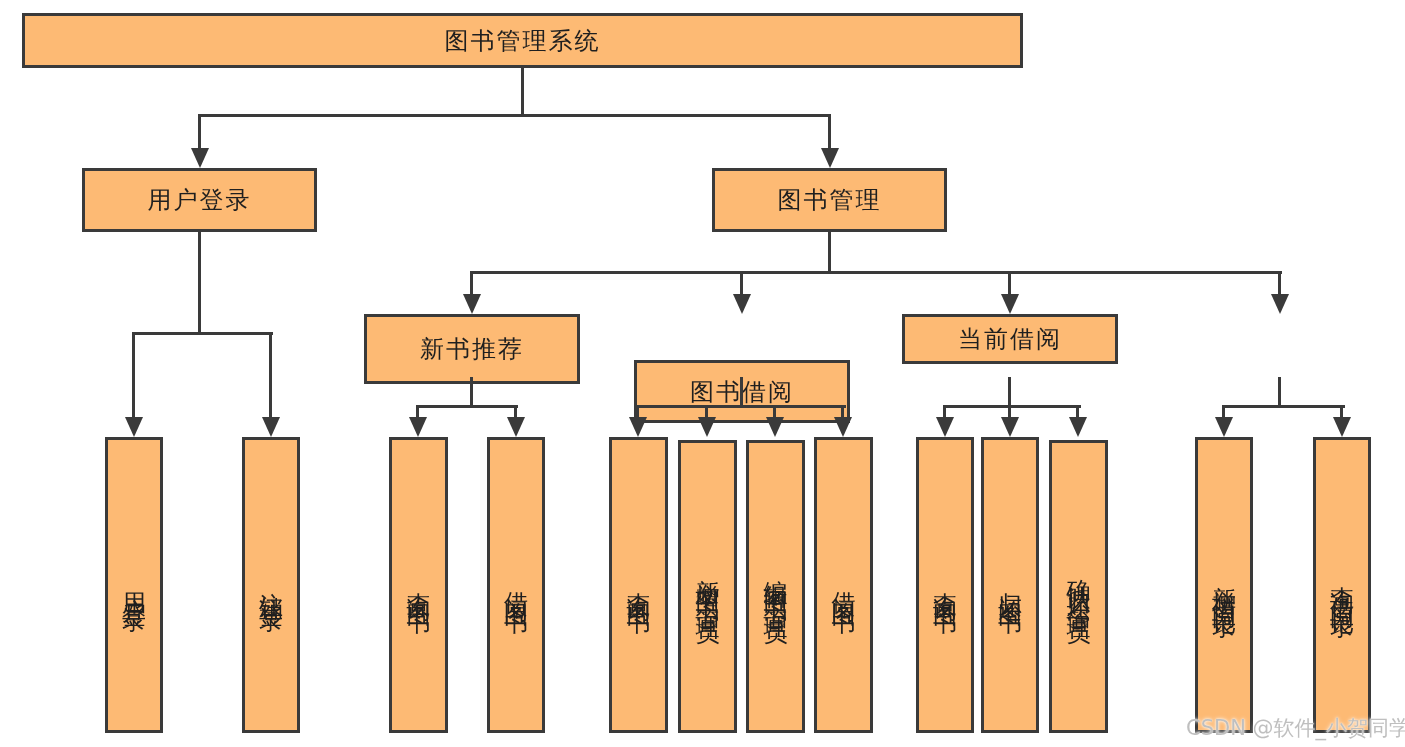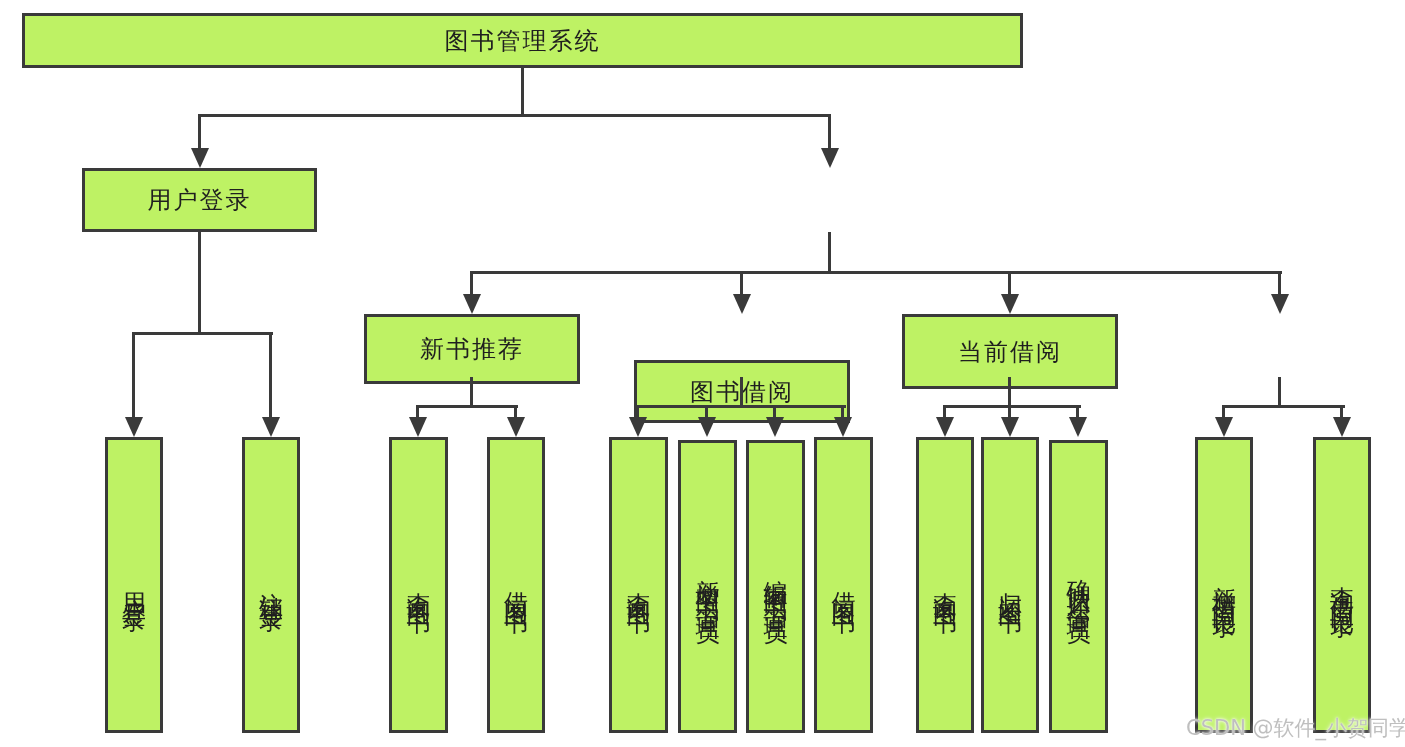--- a/index.html
+++ b/index.html
@@ -1,21 +1,21 @@
 <!DOCTYPE html>
 <html><head>
 <meta charset="utf-8">
 <style>
   html,body{margin:0;padding:0;background:#ffffff;}
   #canvas{
     position:relative;width:1405px;height:747px;background:#ffffff;overflow:hidden;
     font-family:"DejaVu Sans","Liberation Sans",sans-serif;color:#1f1f1f;
   }
   .box{
-    position:absolute;box-sizing:border-box;border:3px solid #3a3a3a;background:#bef264;
+    position:absolute;box-sizing:border-box;border:3px solid #3a3a3a;background:#fdba74;
     display:flex;align-items:center;justify-content:center;
   }
   .hlabel{font-size:24px;letter-spacing:2px;white-space:nowrap;}
   .vbox .vlabel{
     writing-mode:vertical-rl;text-orientation:mixed;
     font-size:24px;letter-spacing:6px;line-height:1;white-space:nowrap;
   }
   .vline{position:absolute;width:3px;background:#3a3a3a;}
   .hline{position:absolute;height:3px;background:#3a3a3a;}
   .arrow{
@@ -40,20 +40,23 @@
   <div class="vline" style="left:521px;top:68px;height:48px;"></div>
   <div class="hline" style="left:198px;top:114px;width:633px;"></div>
   <div class="vline" style="left:198px;top:114px;height:36px;"></div>
   <div class="arrow" style="left:191px;top:148px;"></div>
   <div class="vline" style="left:828px;top:114px;height:36px;"></div>
   <div class="arrow" style="left:821px;top:148px;"></div>
 
   <div class="box" style="left:82px;top:168px;width:235px;height:64px;">
     <span class="hlabel">用户登录</span>
   </div>
+  <div class="box" style="left:712px;top:168px;width:235px;height:64px;">
+    <span class="hlabel">图书管理</span>
+  </div>
 
   <div class="vline" style="left:198px;top:232px;height:102px;"></div>
   <div class="hline" style="left:132px;top:332px;width:141px;"></div>
   <div class="vline" style="left:132px;top:332px;height:87px;"></div>
   <div class="arrow" style="left:125px;top:417px;"></div>
   <div class="vline" style="left:269px;top:332px;height:87px;"></div>
   <div class="arrow" style="left:262px;top:417px;"></div>
 
   <div class="vline" style="left:828px;top:232px;height:42px;"></div>
   <div class="hline" style="left:470px;top:271px;width:812px;"></div>
@@ -65,21 +68,21 @@
   <div class="arrow" style="left:1001px;top:294px;"></div>
   <div class="vline" style="left:1278px;top:271px;height:25px;"></div>
   <div class="arrow" style="left:1271px;top:294px;"></div>
 
   <div class="box" style="left:364px;top:314px;width:216px;height:70px;">
     <span class="hlabel">新书推荐</span>
   </div>
   <div class="box" style="left:634px;top:314px;width:216px;height:63px;margin-top:46px;">
     <span class="hlabel">图书借阅</span>
   </div>
-  <div class="box" style="left:902px;top:314px;width:216px;height:75px;">
+  <div class="box" style="left:902px;top:314px;width:216px;height:50px;">
     <span class="hlabel">当前借阅</span>
   </div>
 
   <div class="vline" style="left:470px;top:377px;height:31px;"></div>
   <div class="hline" style="left:416px;top:405px;width:102px;"></div>
   <div class="vline" style="left:416px;top:405px;height:14px;"></div>
   <div class="arrow" style="left:409px;top:417px;"></div>
   <div class="vline" style="left:514px;top:405px;height:14px;"></div>
   <div class="arrow" style="left:507px;top:417px;"></div>
 

